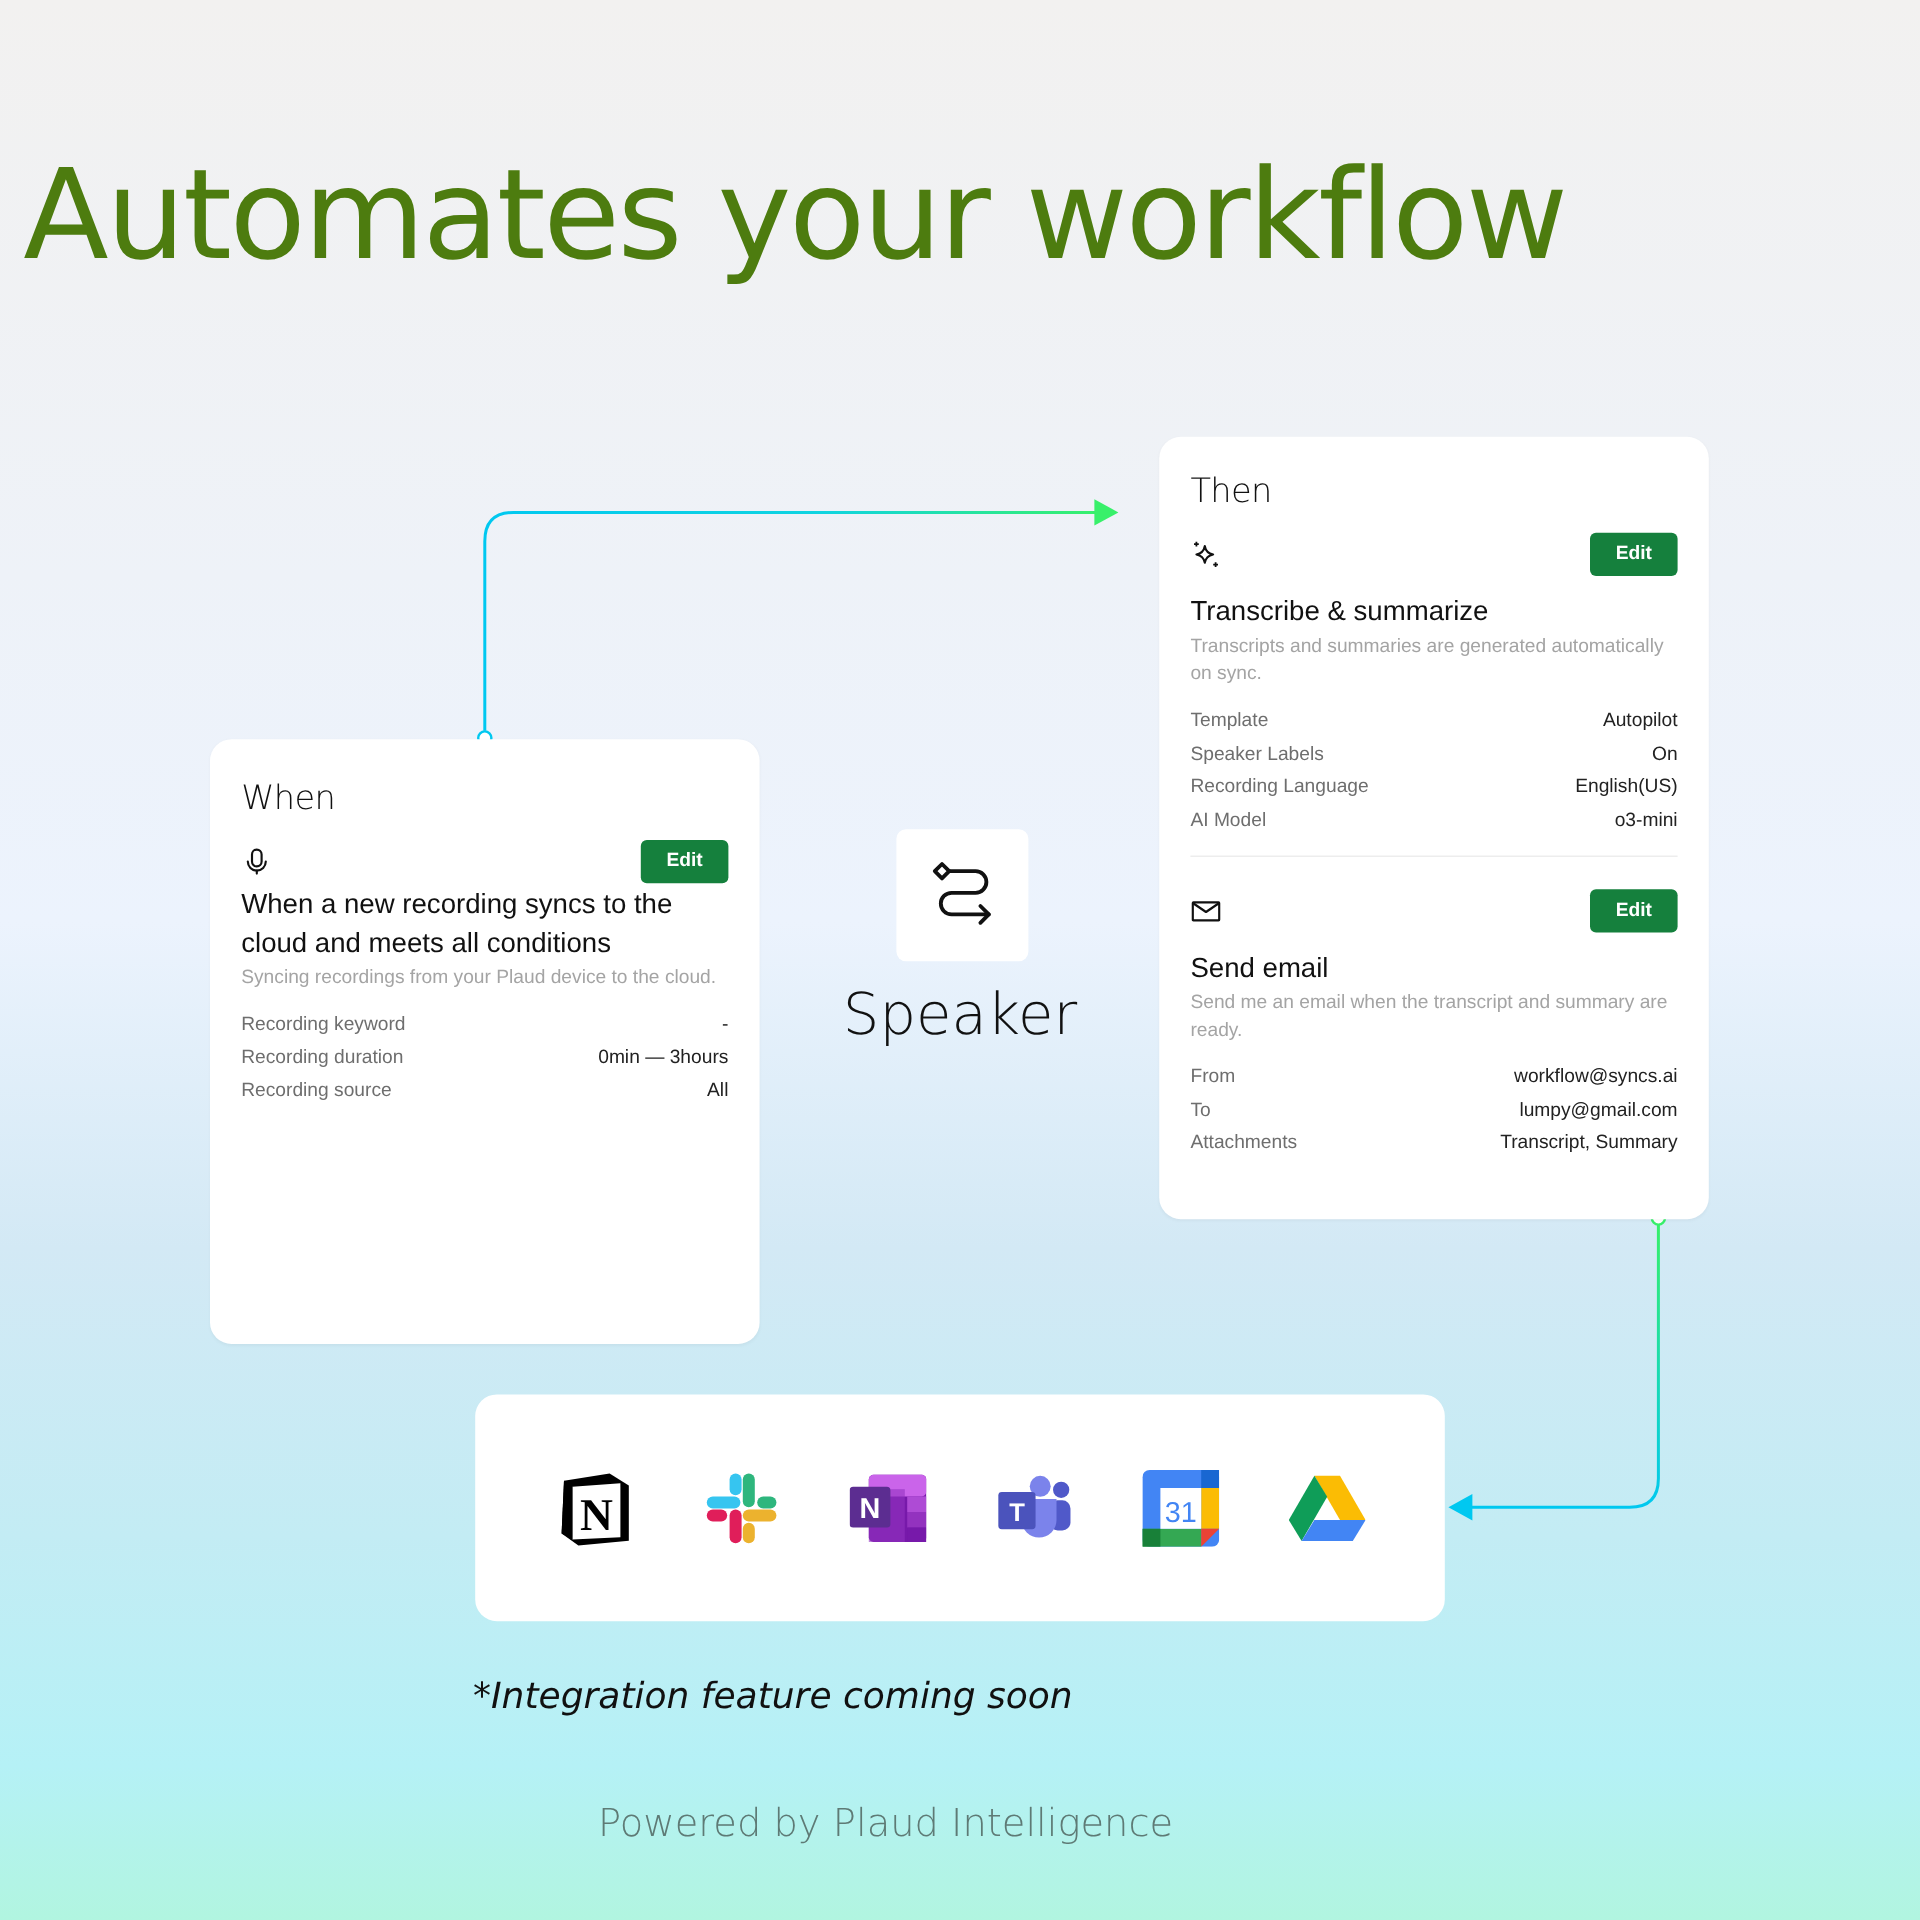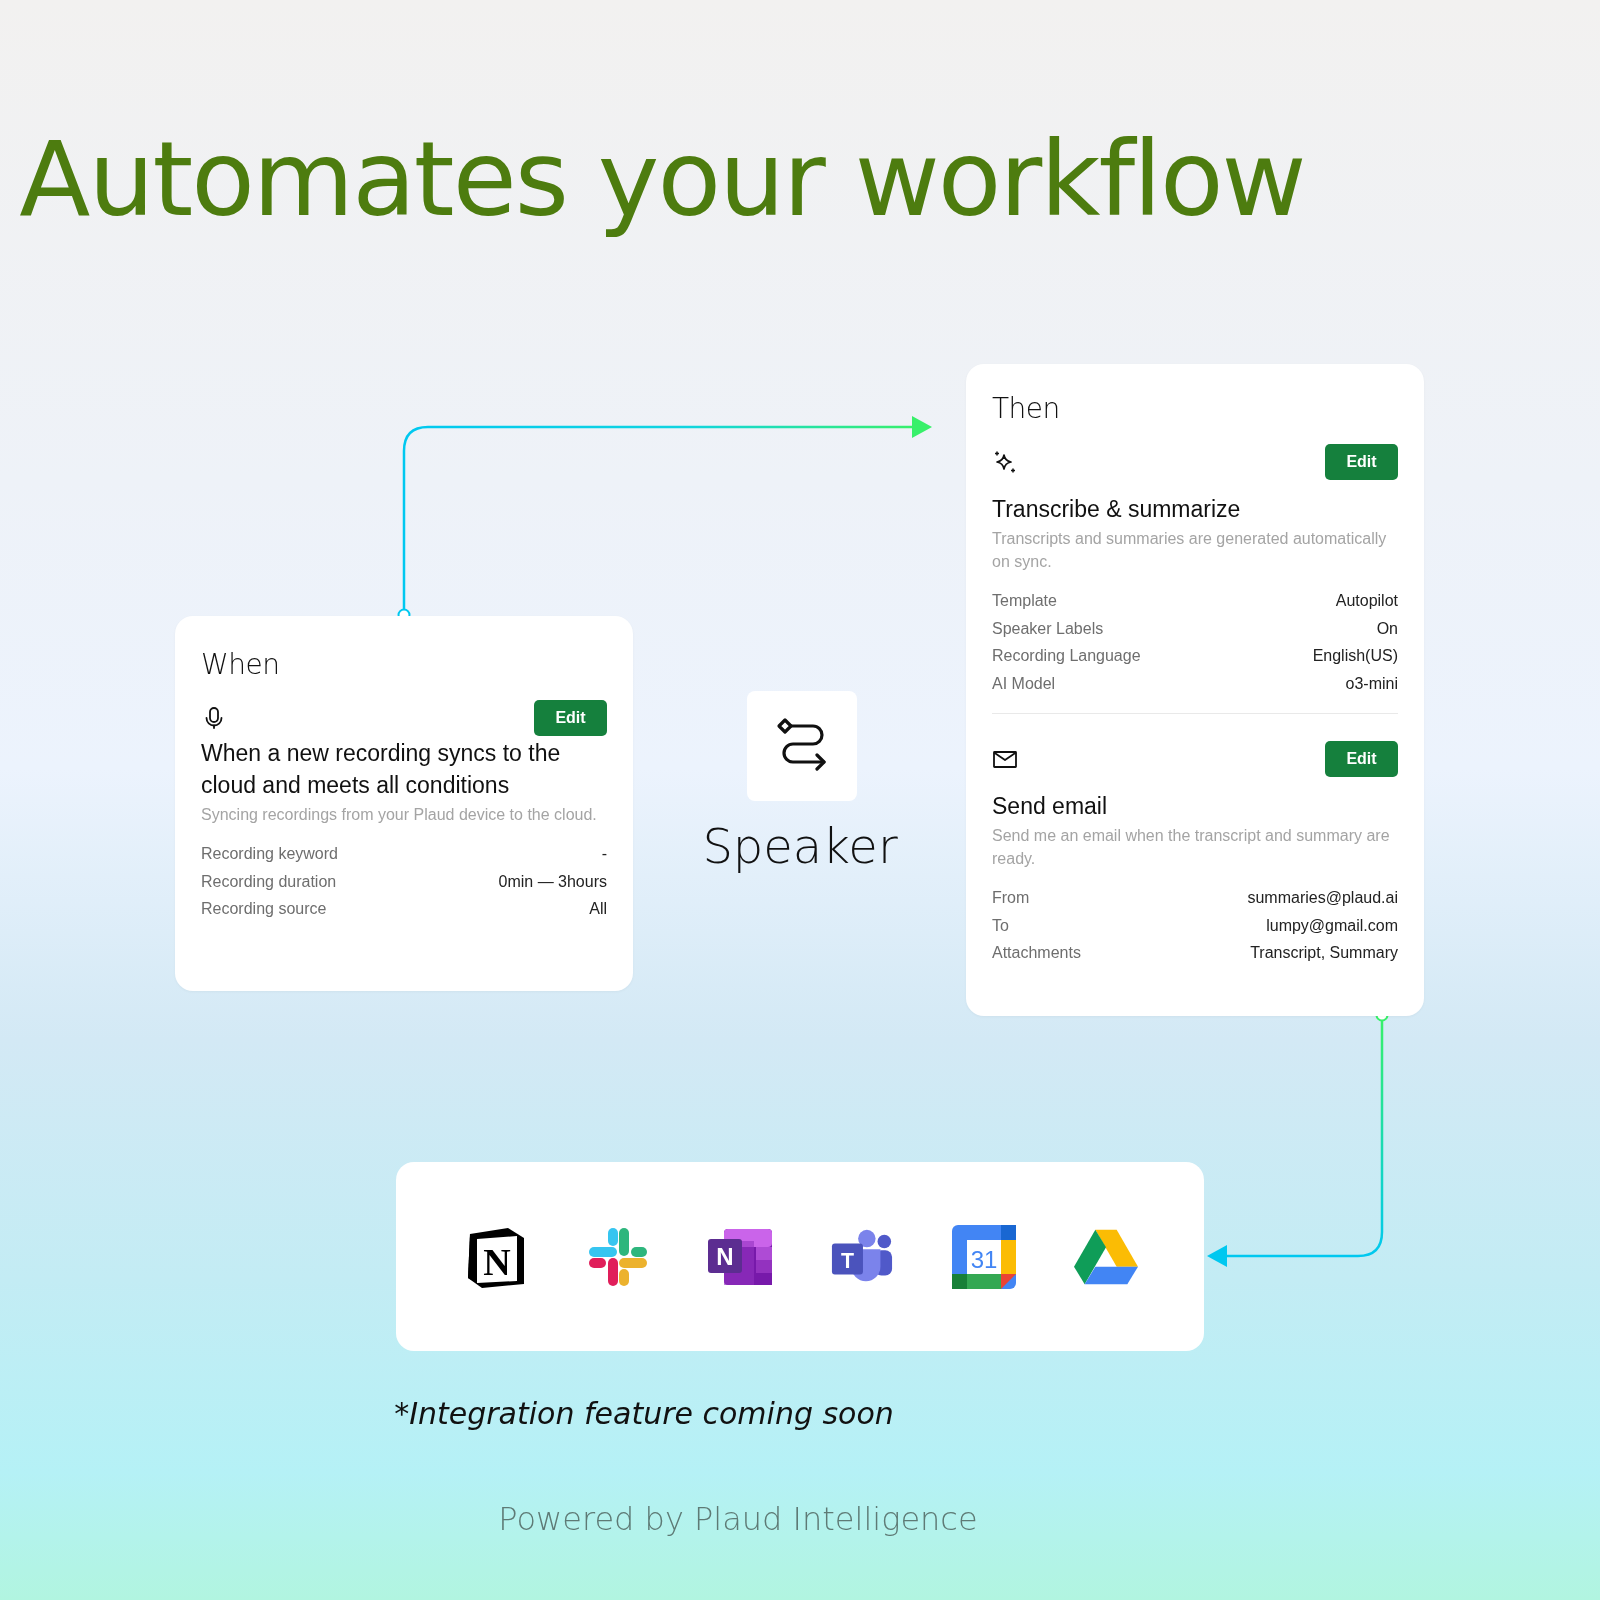--- a/index.html
+++ b/index.html
@@ -15,21 +15,21 @@
       text-align: center;
       font-family: "DejaVu Sans", sans-serif;
       font-weight: 400;
       font-size: 104px; letter-spacing: -2px;
       color: #4d7c0f;
     }
     .card {
       position: absolute; background: #fff; border-radius: 18px;
       box-shadow: 0 1px 3px rgba(0,0,0,0.04);
     }
-    .when-card { left: 175px; top: 616px; width: 458px; height: 375px; padding: 0 26px; }
+    .when-card { left: 175px; top: 616px; width: 458px; height: 504px; padding: 0 26px; }
     .then-card { left: 966px; top: 364px; width: 458px; height: 652px; padding: 0 26px; }
     .card-title {
       font-family: "DejaVu Sans", sans-serif; font-weight: 300;
       font-size: 28px; color: #111; letter-spacing: -0.5px;
     }
     .when-card .card-title { margin-top: 32px; }
     .then-card .card-title { margin-top: 28px; }
     .icon-row { display: flex; justify-content: space-between; align-items: center; height: 38px; }
     .when-card .icon-row { margin-top: 18px; }
     .then-card .icon-row { margin-top: 18px; }
@@ -188,21 +188,21 @@
         <path d="M2 4.5 L13 12 L24 4.5"></path>
       </svg>
     </span>
     <button class="edit-btn">Edit</button>
   </div>
   <div class="section-title">Send email</div>
   <div class="section-desc">Send me an email when the transcript and summary are ready.</div>
   <div class="kv">
     <div class="kv-row">
       <span class="kv-label">From</span>
-      <span class="kv-value">summaries@plaud.ai</span>
+      <span class="kv-value">workflow@syncs.ai</span>
     </div>
     <div class="kv-row">
       <span class="kv-label">To</span>
       <span class="kv-value">lumpy@gmail.com</span>
     </div>
     <div class="kv-row">
       <span class="kv-label">Attachments</span>
       <span class="kv-value">Transcript, Summary</span>
     </div>
   </div>

